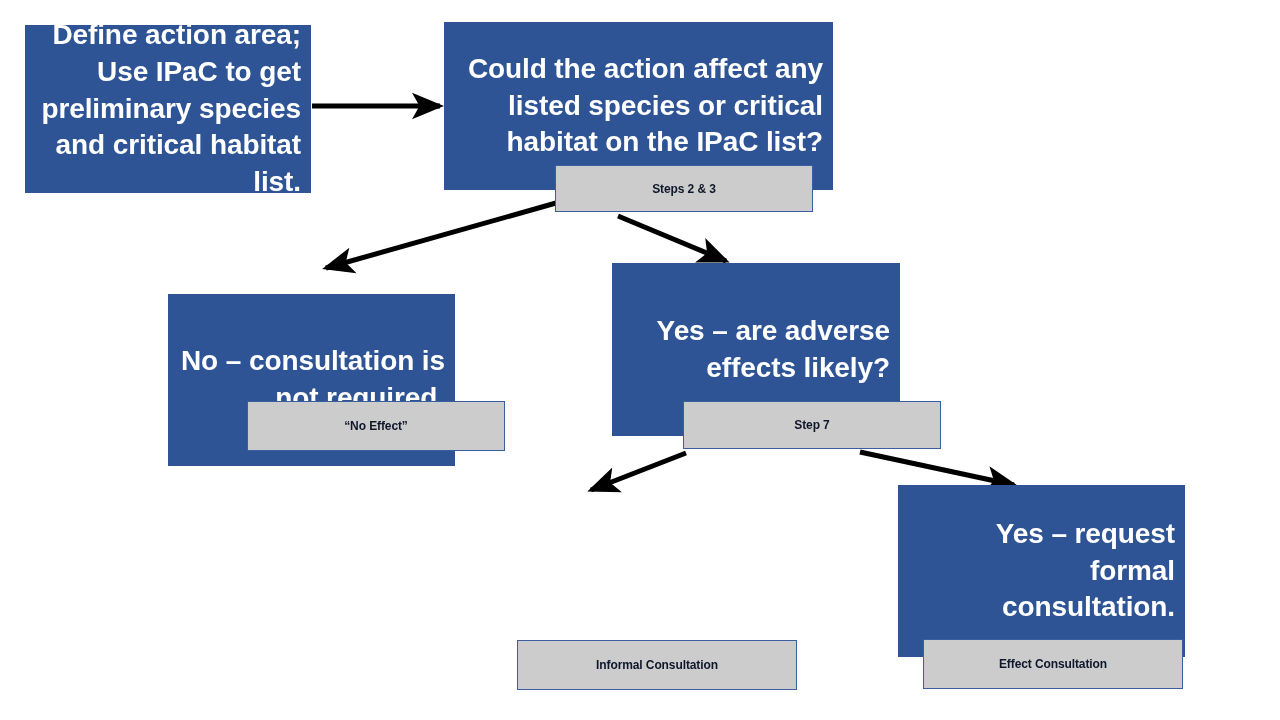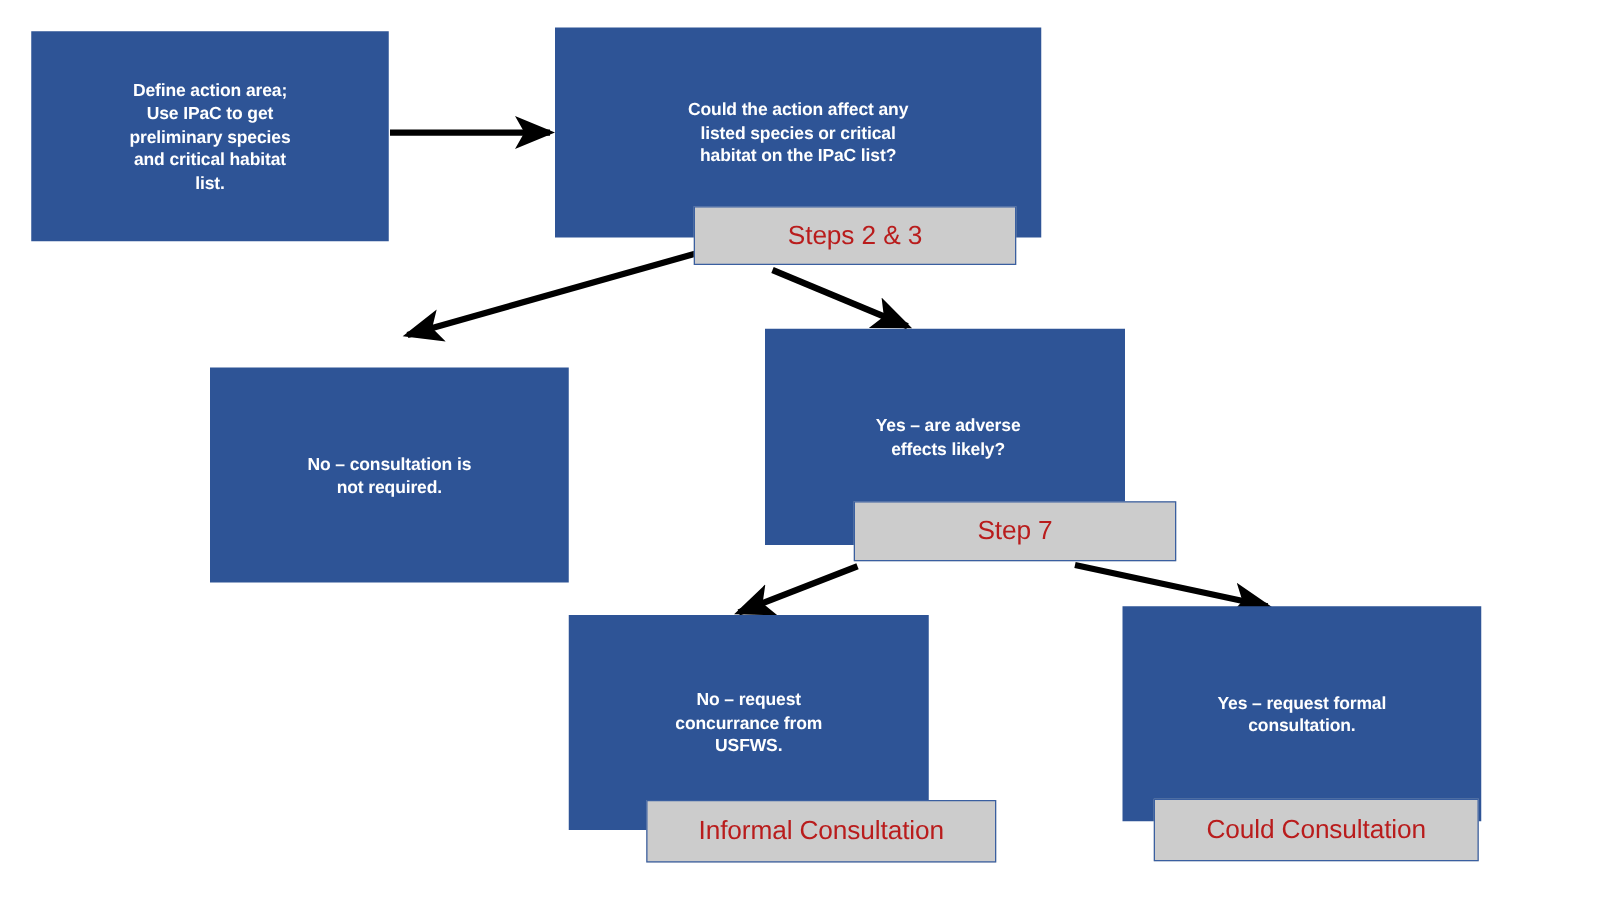--- a/index.html
+++ b/index.html
@@ -28,44 +28,44 @@
     pointer-events: none;
   }
   .node {
     position: absolute;
     box-sizing: border-box;
     background: #2E5496;
     color: #ffffff;
     display: flex;
     align-items: center;
     justify-content: center;
-    text-align: center;
+    text-align: right;
     font-weight: bold;
-    font-size: 14px;
+    font-size: 28px;
     line-height: 1.32;
     padding: 4px 10px;
     letter-spacing: -0.1px;
   }
   .node-text {
     display: block;
     width: 100%;
     white-space: pre-line;
   }
   .tag {
     position: absolute;
     box-sizing: border-box;
     background: #CCCCCC;
     border: 1px solid #3A5FA0;
-    color: #b91c1c;
+    color: #0f172a;
     display: flex;
     align-items: center;
     justify-content: center;
     text-align: center;
-    font-weight: normal;
-    font-size: 21px;
+    font-weight: bold;
+    font-size: 12px;
     letter-spacing: -0.1px;
     z-index: 5;
   }
 
   
   #node-define        { left: 25px;  top: 25px;  width: 286px; height: 168px; }
   #node-could-affect  { left: 444px; top: 22px;  width: 389px; height: 168px; }
   #node-no-consult    { left: 168px; top: 270px; width: 287px; height: 172px; margin-top: 24px; }
   #node-yes-adverse   { left: 612px; top: 263px; width: 288px; height: 173px; padding-left: 15px; }
   #node-no-request    { left: 455px; top: 492px; width: 288px; height: 172px; }
@@ -117,41 +117,39 @@
   <div class="node" id="node-no-consult">
     <span class="node-text">No – consultation is
 not required.</span>
   </div>
 
   <div class="node" id="node-yes-adverse">
     <span class="node-text">Yes – are adverse
 effects likely?</span>
   </div>
 
-  <div class="node" id="node-no-request">
-    <span class="node-text">No – request
-concurrance from
-USFWS.</span>
-  </div>
 
   <div class="node" id="node-yes-formal">
     <span class="node-text">Yes – request formal
 consultation.</span>
   </div>
 
   <div class="tag" id="tag-steps23">
     <span>Steps 2 &amp; 3</span>
   </div>
 
+  <div class="tag" id="tag-no-effect">
+    <span>“No Effect”</span>
+  </div>
 
   <div class="tag" id="tag-step4">
     <span>Step 7</span>
   </div>
 
   <div class="tag" id="tag-informal">
     <span>Informal Consultation</span>
   </div>
 
   <div class="tag" id="tag-formal">
-    <span>Could Consultation</span>
+    <span>Effect Consultation</span>
   </div>
 
 </div>
 
 </body></html>

